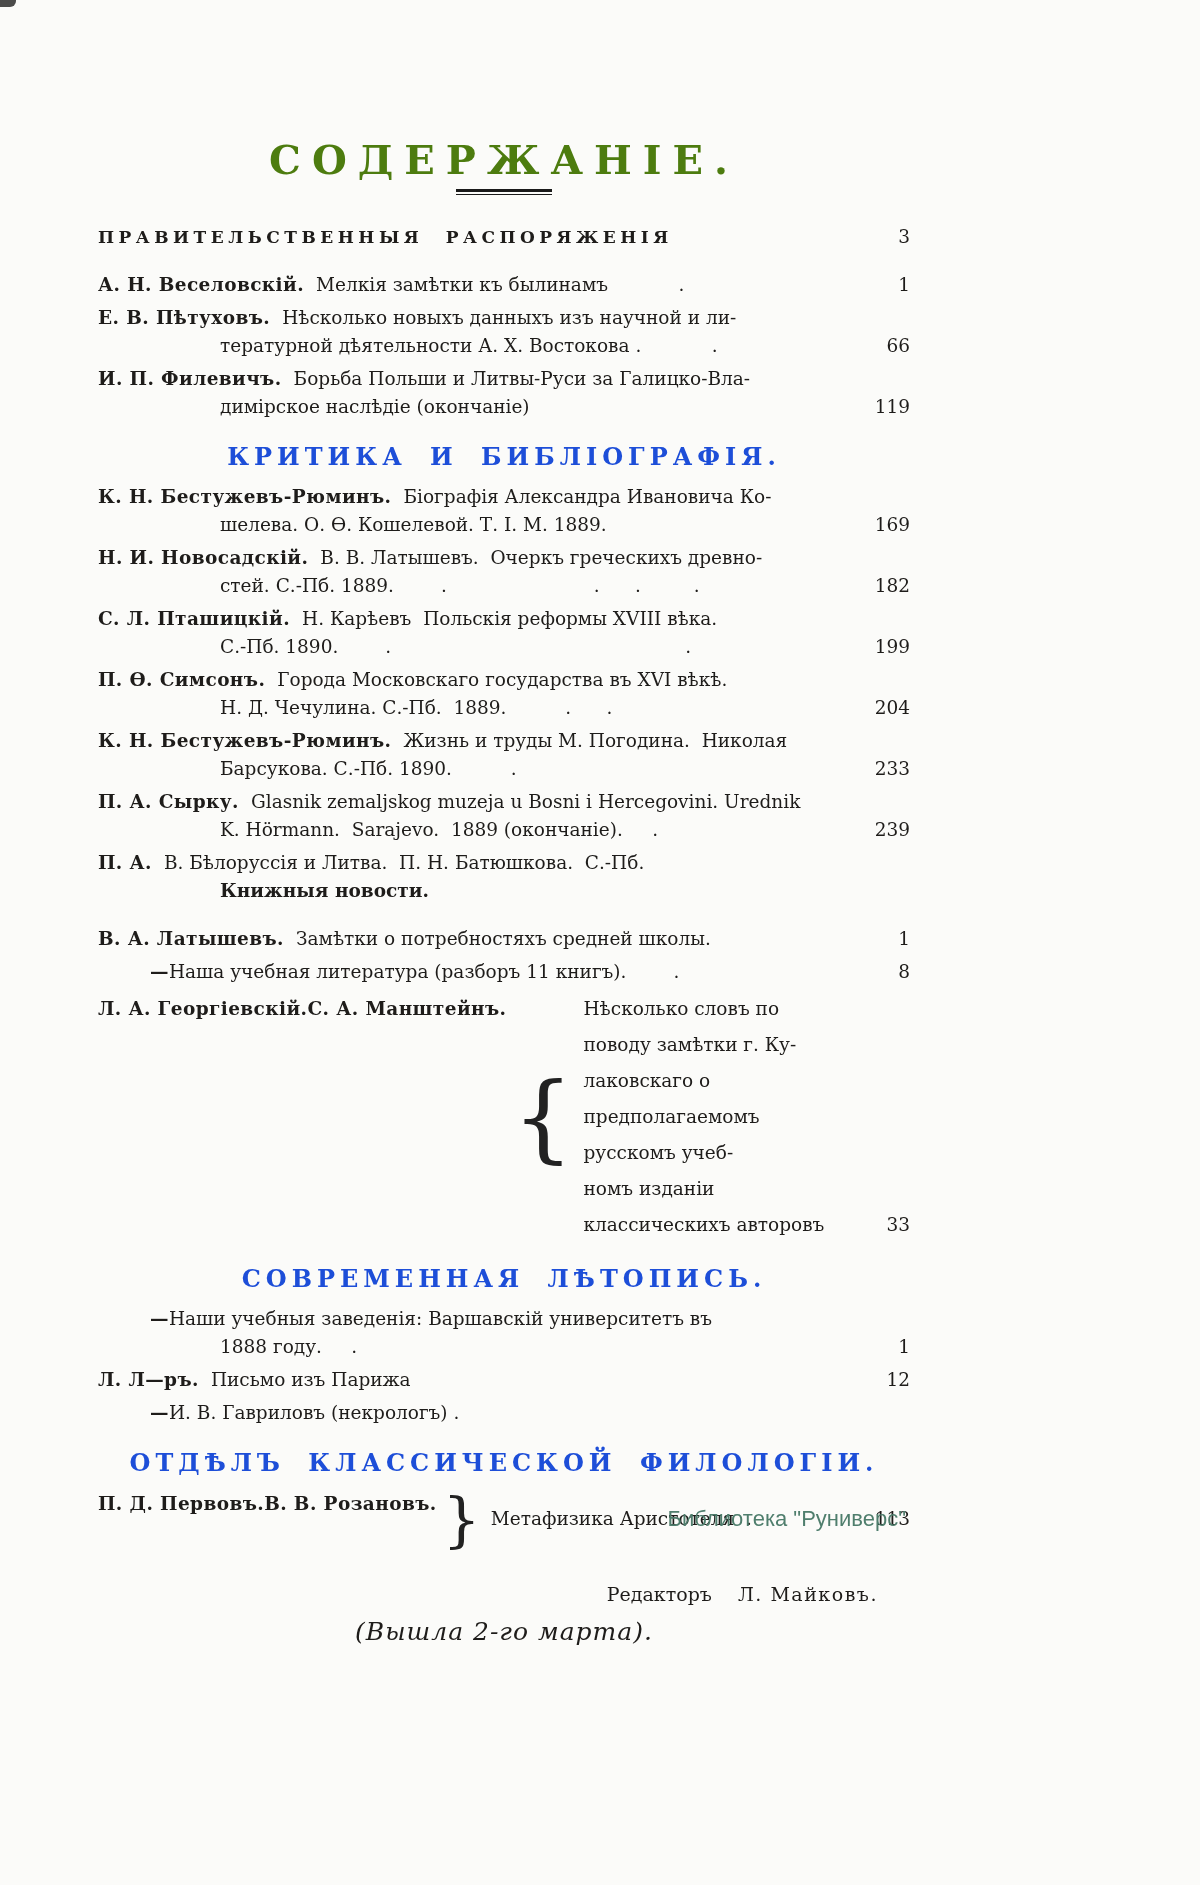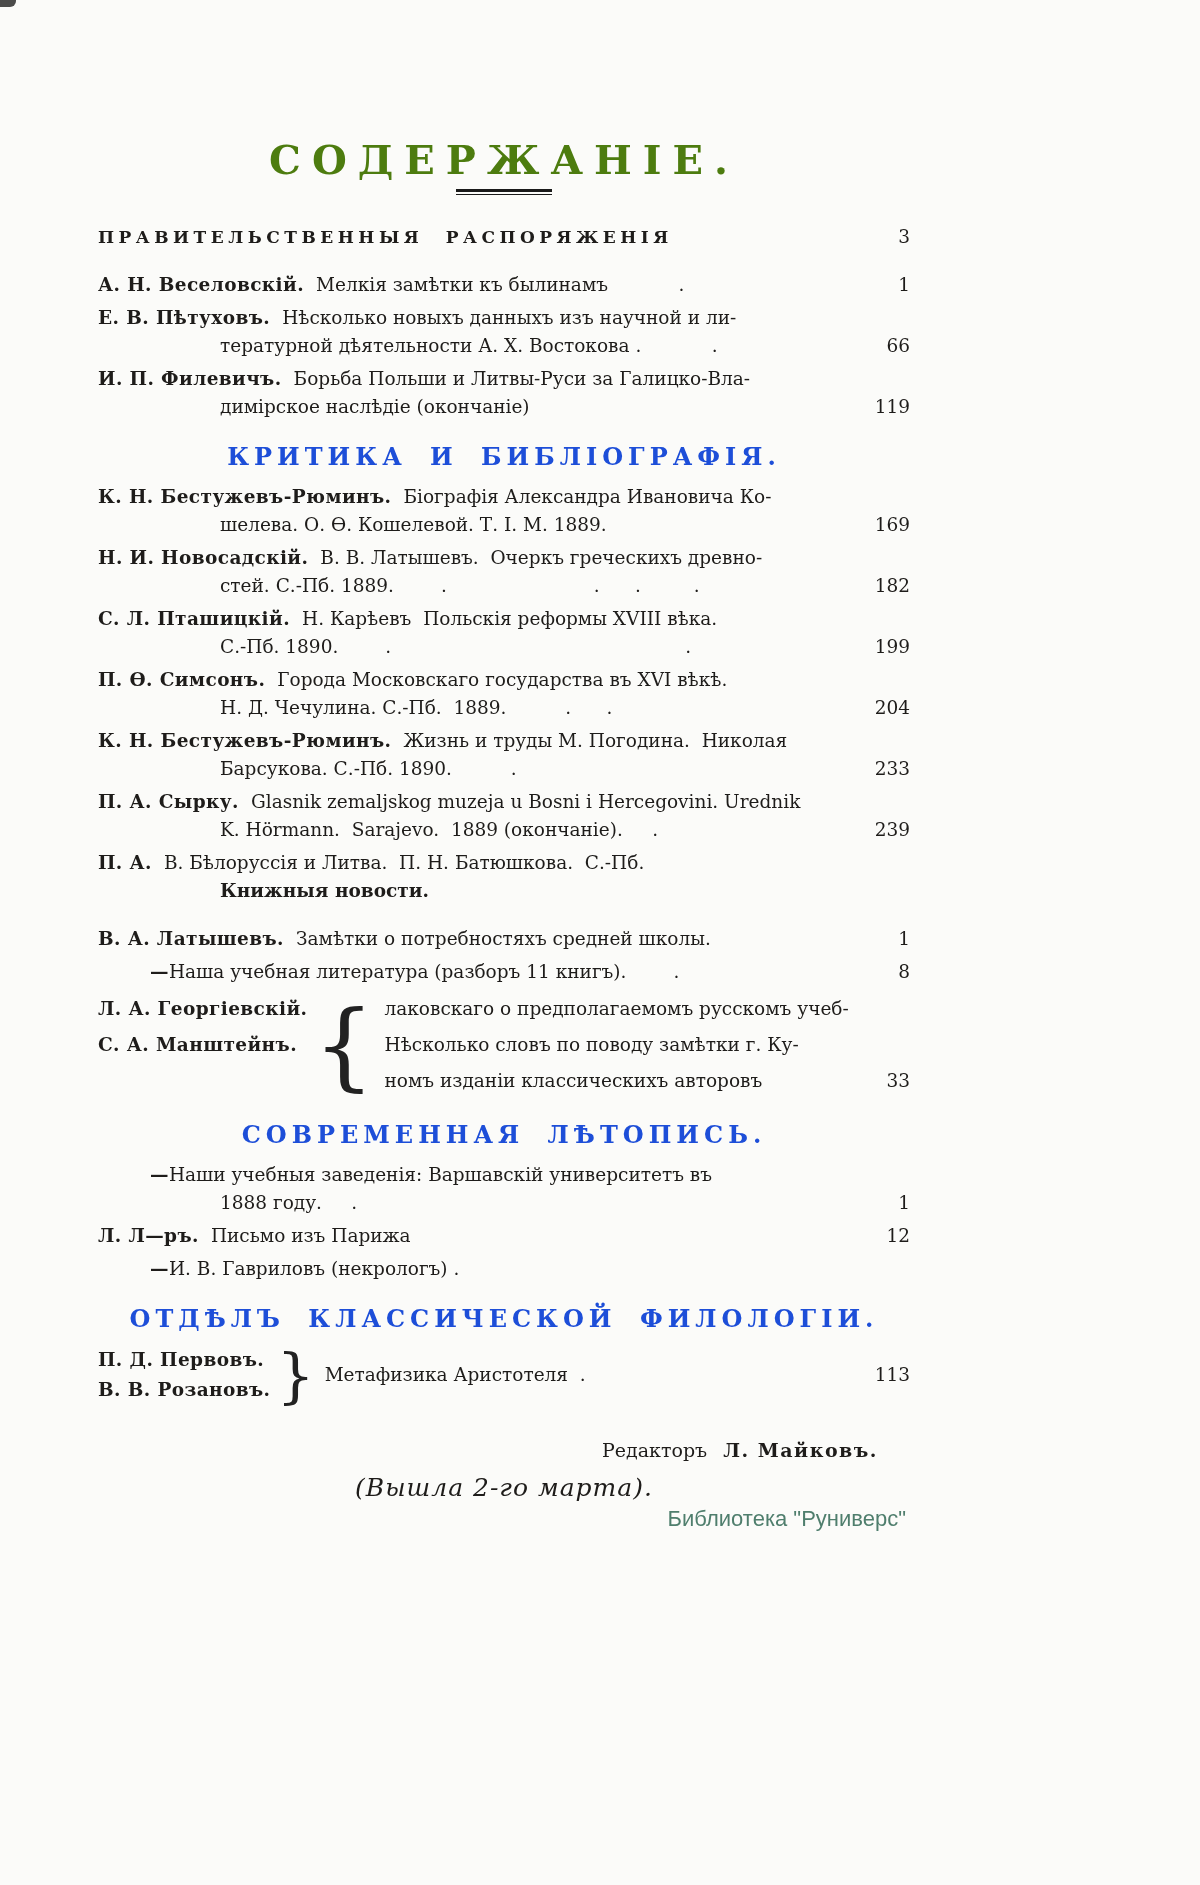--- a/index.html
+++ b/index.html
@@ -26,38 +26,38 @@
   .toc-section .row + .row:not(.indent1){margin-top:5px}
   .caps-text{font-weight:700;letter-spacing:4.5px;word-spacing:12px;font-size:17px;flex:1}
   .author{font-weight:700;margin-right:12px;white-space:nowrap;letter-spacing:.4px}
   .author.dash{padding-left:52px;min-width:70px;margin-right:0}
   .text{flex:1;white-space:pre-wrap}
   .text.bold{font-weight:700}
   .indent1{padding-left:122px}
   .pg{width:58px;flex:none;text-align:right;font-size:18.5px}
 
   .braced{display:flex;align-items:stretch}
-  .braced .authors{flex:none;display:flex;flex-direction:column;justify-content:flex-start}
+  .braced .authors{flex:none;display:flex;flex-direction:row;justify-content:flex-start}
   .braced .author-line{font-weight:700;white-space:nowrap;letter-spacing:.4px}
   .braced-top .author-line,.braced-top .bline{line-height:36px}
   .braced-center .author-line,.braced-center .bline{line-height:30px}
   .brace{flex:none;display:flex;align-items:center;margin:0 10px 0 6px;color:#222;line-height:1}
   .brace-3{font-size:96px}
   .brace-2{font-size:60px}
   .blines{flex:1;display:flex;flex-direction:column;justify-content:center}
   .bline{white-space:pre-wrap}
   .pgcol{width:58px;flex:none;display:flex;flex-direction:column}
   .braced-top .pgcol{justify-content:flex-end}
   .braced-center .pgcol{justify-content:center}
   .braced-top .pgcol .pg{line-height:36px}
   .braced-center .pgcol .pg{line-height:30px}
 
   footer{width:812px;margin-left:98px}
   .editor-line{margin-top:34px;text-align:right;padding-right:32px;font-size:19px}
-  .editor-name{font-weight:700;letter-spacing:1.5px;margin-left:10px}
+  .editor-name{font-weight:400;letter-spacing:1.5px;margin-left:20px}
   .issue-note{margin-top:12px;text-align:center;font-style:italic;font-size:25px;letter-spacing:1px}
 
   .watermark{position:absolute;top:1506px;right:294px;font-family:"Liberation Sans",sans-serif;font-size:22px}
 </style>
 </head>
 <body>
 
 <div class="scan-page">
   <div class="corner-smudge"></div>
 
@@ -175,22 +175,22 @@
           <span class="text">Наша учебная литература (разборъ 11 книгъ).        .</span>
           <span class="pg">8</span>
         </div>
         <div class="row braced braced-top">
           <div class="authors">
             <div class="author-line">Л. А. Георгіевскій.</div>
             <div class="author-line">С. А. Манштейнъ.</div>
           </div>
           <div class="brace brace-3">{</div>
           <div class="blines">
+            <div class="bline">Нѣсколько словъ по поводу замѣтки г. Ку-</div>
             <div class="bline">лаковскаго о предполагаемомъ русскомъ учеб-</div>
-            <div class="bline">Нѣсколько словъ по поводу замѣтки г. Ку-</div>
             <div class="bline">номъ изданіи классическихъ авторовъ</div>
           </div>
           <div class="pgcol">
             <div class="pg">33</div>
           </div>
         </div>
       </section>
       <section class="toc-section">
         <div class="heading">СОВРЕМЕННАЯ ЛѢТОПИСЬ.</div>
         <div class="row">

